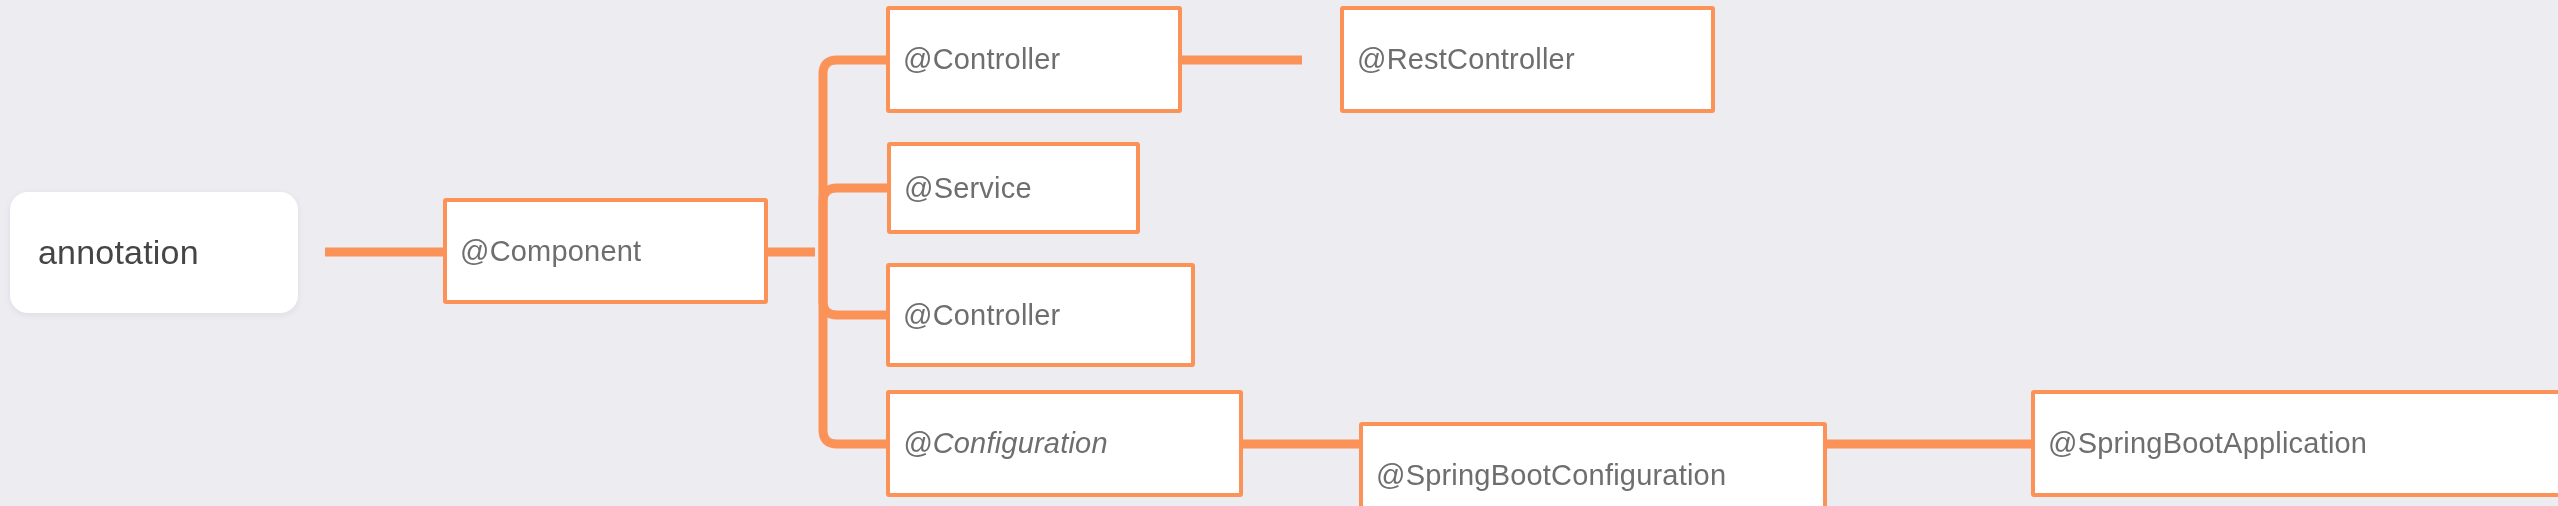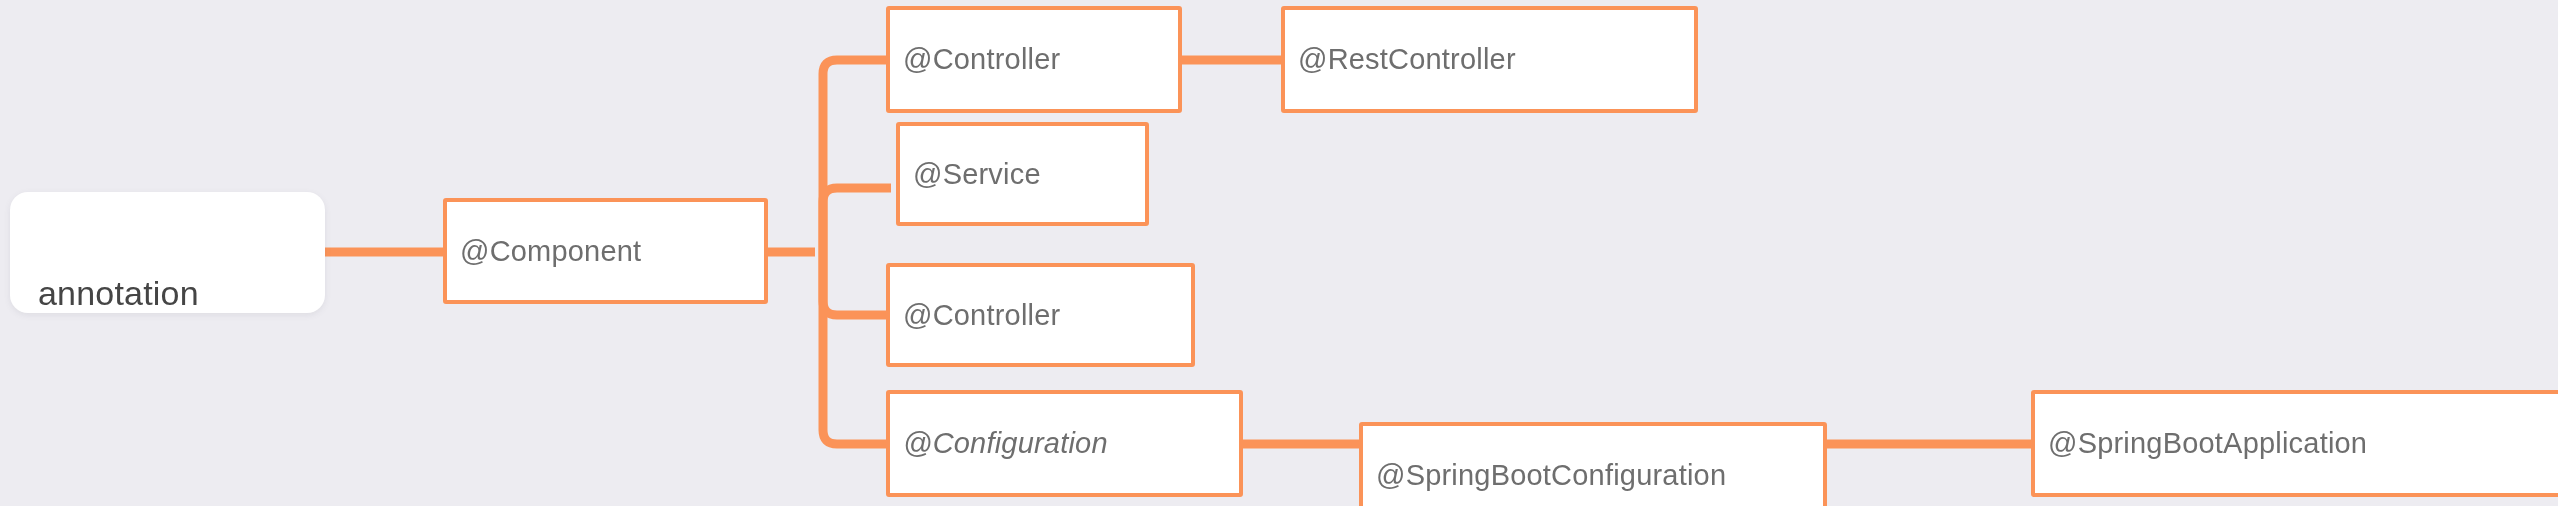--- a/index.html
+++ b/index.html
@@ -69,37 +69,37 @@
       <path d="M 823 252 L 823 430 Q 823 444 837 444 L 890 444"></path>
 
       <path d="M 1182 60 L 1302 60"></path>
 
       <path d="M 1243 444 L 1363 444"></path>
 
       <path d="M 1827 444 L 2035 444"></path>
     </g>
   </svg>
 
-  <div class="node root" style="left:10px; top:192px; width:315px; height:121px;align-items:flex-end;">
+  <div class="node root" style="left:10px; top:192px; width:288px; height:121px;">
     <span class="node-label">annotation</span>
   </div>
 
   <div class="node branch" style="left:443px; top:198px; width:325px; height:106px;">
     <span class="node-label">@Component</span>
   </div>
 
   <div class="node branch" style="left:886px; top:6px; width:296px; height:107px;">
     <span class="node-label">@Controller</span>
   </div>
 
-  <div class="node branch" style="left:1281px; top:6px; width:417px; height:107px;">
+  <div class="node branch" style="left:1340px; top:6px; width:375px; height:107px;">
     <span class="node-label">@RestController</span>
   </div>
 
-  <div class="node branch" style="left:887px; top:122px; width:253px; height:104px;margin-left:9px;">
+  <div class="node branch" style="left:887px; top:142px; width:253px; height:92px;">
     <span class="node-label">@Service</span>
   </div>
 
   <div class="node branch" style="left:886px; top:263px; width:309px; height:104px;">
     <span class="node-label">@Controller</span>
   </div>
 
   <div class="node branch" style="left:886px; top:390px; width:357px; height:107px;font-style:italic;">
     <span class="node-label">@Configuration</span>
   </div>

